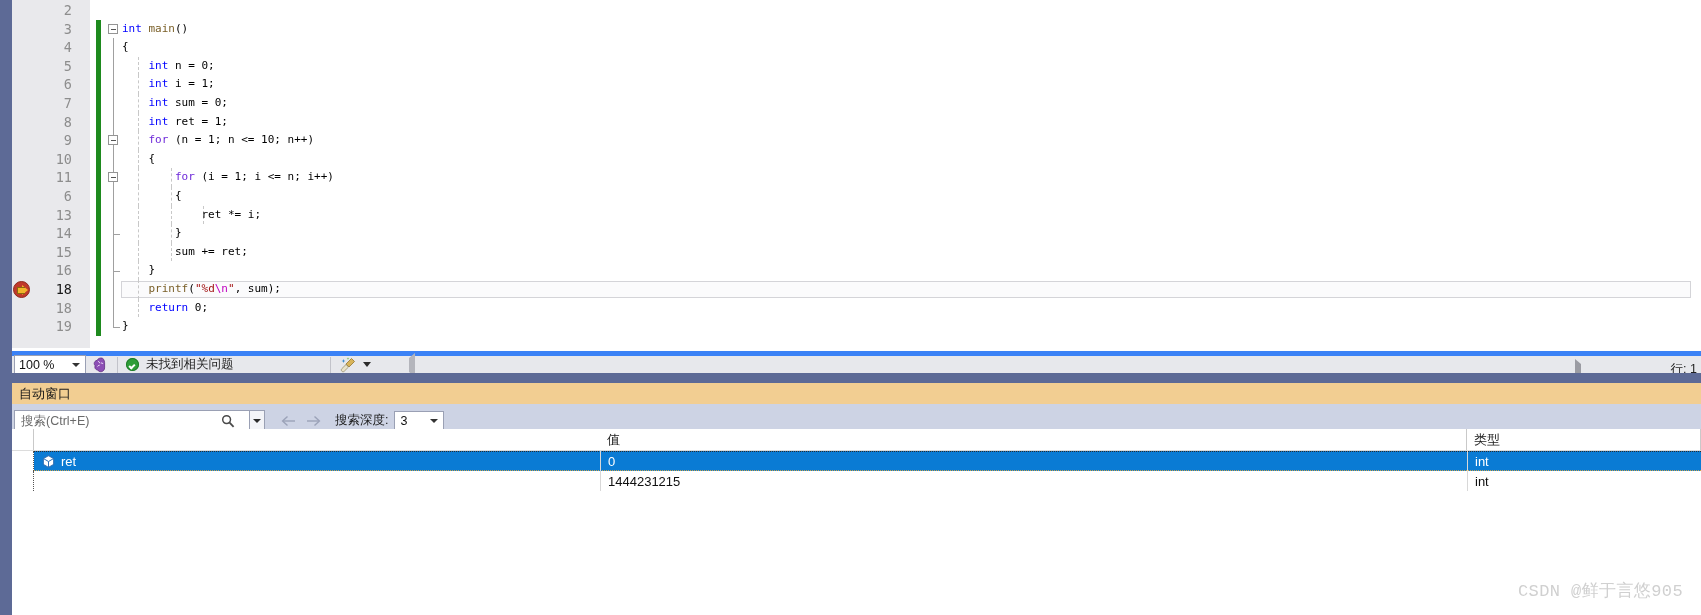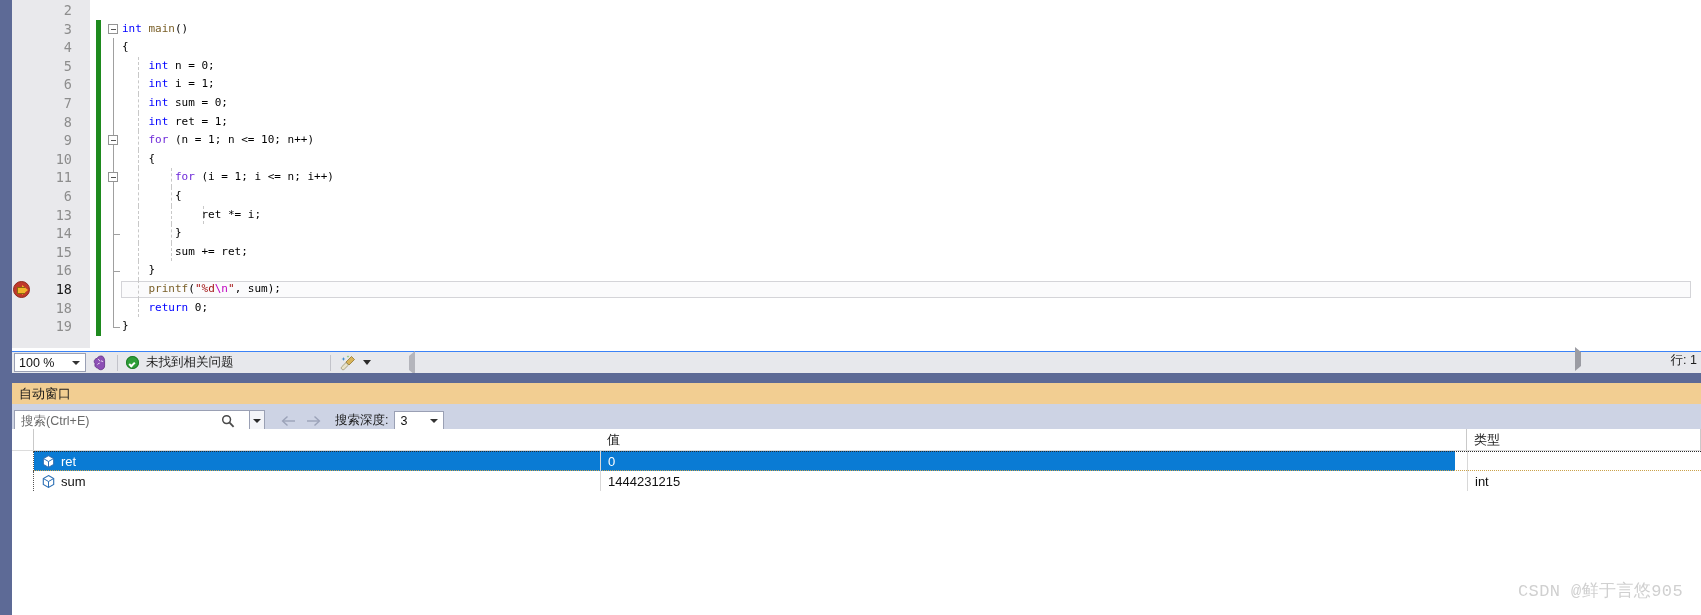--- a/index.html
+++ b/index.html
@@ -130,21 +130,21 @@
     border: 1px solid #d4d4d8;
     background: #fbfbfc;
     box-sizing: border-box;
   }
 
   
   #status-bar {
     position: absolute; left: 12px; top: 351px;
     width: 1689px; height: 22px;
     background: #e7e8ec;
-    border-top: 1px solid #3b82f6;
+    border-top: 5px solid #3b82f6;
     box-sizing: border-box;
     display: flex; align-items: center;
     font-size: 12.5px; color: #1e1e1e;
   }
   .zoom-combo {
     margin-left: 2px;
     width: 72px; height: 19px;
     background: #ffffff;
     border: 1px solid #9aa0b4;
     box-sizing: border-box;
@@ -198,21 +198,21 @@
     border-right: 6px solid #b4b5bc;
   }
   .tri-right {
     width: 0; height: 0;
     border-top: 5px solid transparent;
     border-bottom: 5px solid transparent;
     border-left: 6px solid #9b9ca3;
   }
   #status-right {
     position: absolute; right: 4px; top: 0;
-    height: 22px; display: flex; align-items: flex-start;
+    height: 22px; display: flex; align-items: flex-end;
     font-size: 12.5px; color: #1e1e1e;
   }
 
   
   #autos-panel {
     position: absolute; left: 12px; top: 373px;
     width: 1689px; height: 242px;
     background: #a3a3a3;
   }
   #autos-gap {
@@ -310,21 +310,21 @@
   }
   .th {
     position: absolute; top: 0; height: 21px;
     font-size: 13px; color: #1b1b1b;
     display: flex; align-items: center;
     padding-left: 7px; box-sizing: border-box;
     border-right: 1px solid #c9c9c9;
   }
   .row {
     position: absolute; left: 0;
-    width: 1443px; height: 20px;
+    width: 1689px; height: 20px;
   }
   .row.selected { background: #0a7bd4; }
   .row.selected .cell { color: #ffffff; }
   .row-focus-outline {
     position: absolute; left: 0; top: 0;
     width: 1689px; height: 20px;
     border-top: 1px dotted #2b2b2b;
     border-bottom: 1px dotted #caa24a;
     box-sizing: border-box;
   }
@@ -614,28 +614,20 @@
           </span>
           <span class="cell value" style="left:588px;width:867px">
             <span>0</span>
           </span>
           <span class="cell type" style="left:1455px;width:234px">
             <span>int</span>
           </span>
         </div>
         <div class="row" style="top: 42px;">
           <span class="rowhdr"></span>
-          <span class="cell name" style="left:22px;width:566px">
-            <span class="var-ico"><svg viewBox="0 0 15 15" width="15" height="15">
-                <path d="M7.5 1.6l5.2 3v5.8l-5.2 3-5.2-3V4.6z" fill="#ffffff" stroke="#2b6fb5" stroke-width="1.1"></path>
-                <path d="M3 4.9l4.5 2.6 4.5-2.6" fill="none" stroke="#2b6fb5" stroke-width="1"></path>
-                <path d="M7.5 7.5v5.9" fill="none" stroke="#2b6fb5" stroke-width="1"></path>
-              </svg></span>
-            <span>sum</span>
-          </span>
           <span class="cell value" style="left:588px;width:867px">
             <span>1444231215</span>
           </span>
           <span class="cell type" style="left:1455px;width:234px">
             <span>int</span>
           </span>
         </div>
       </div>
   </div>
 </div>

